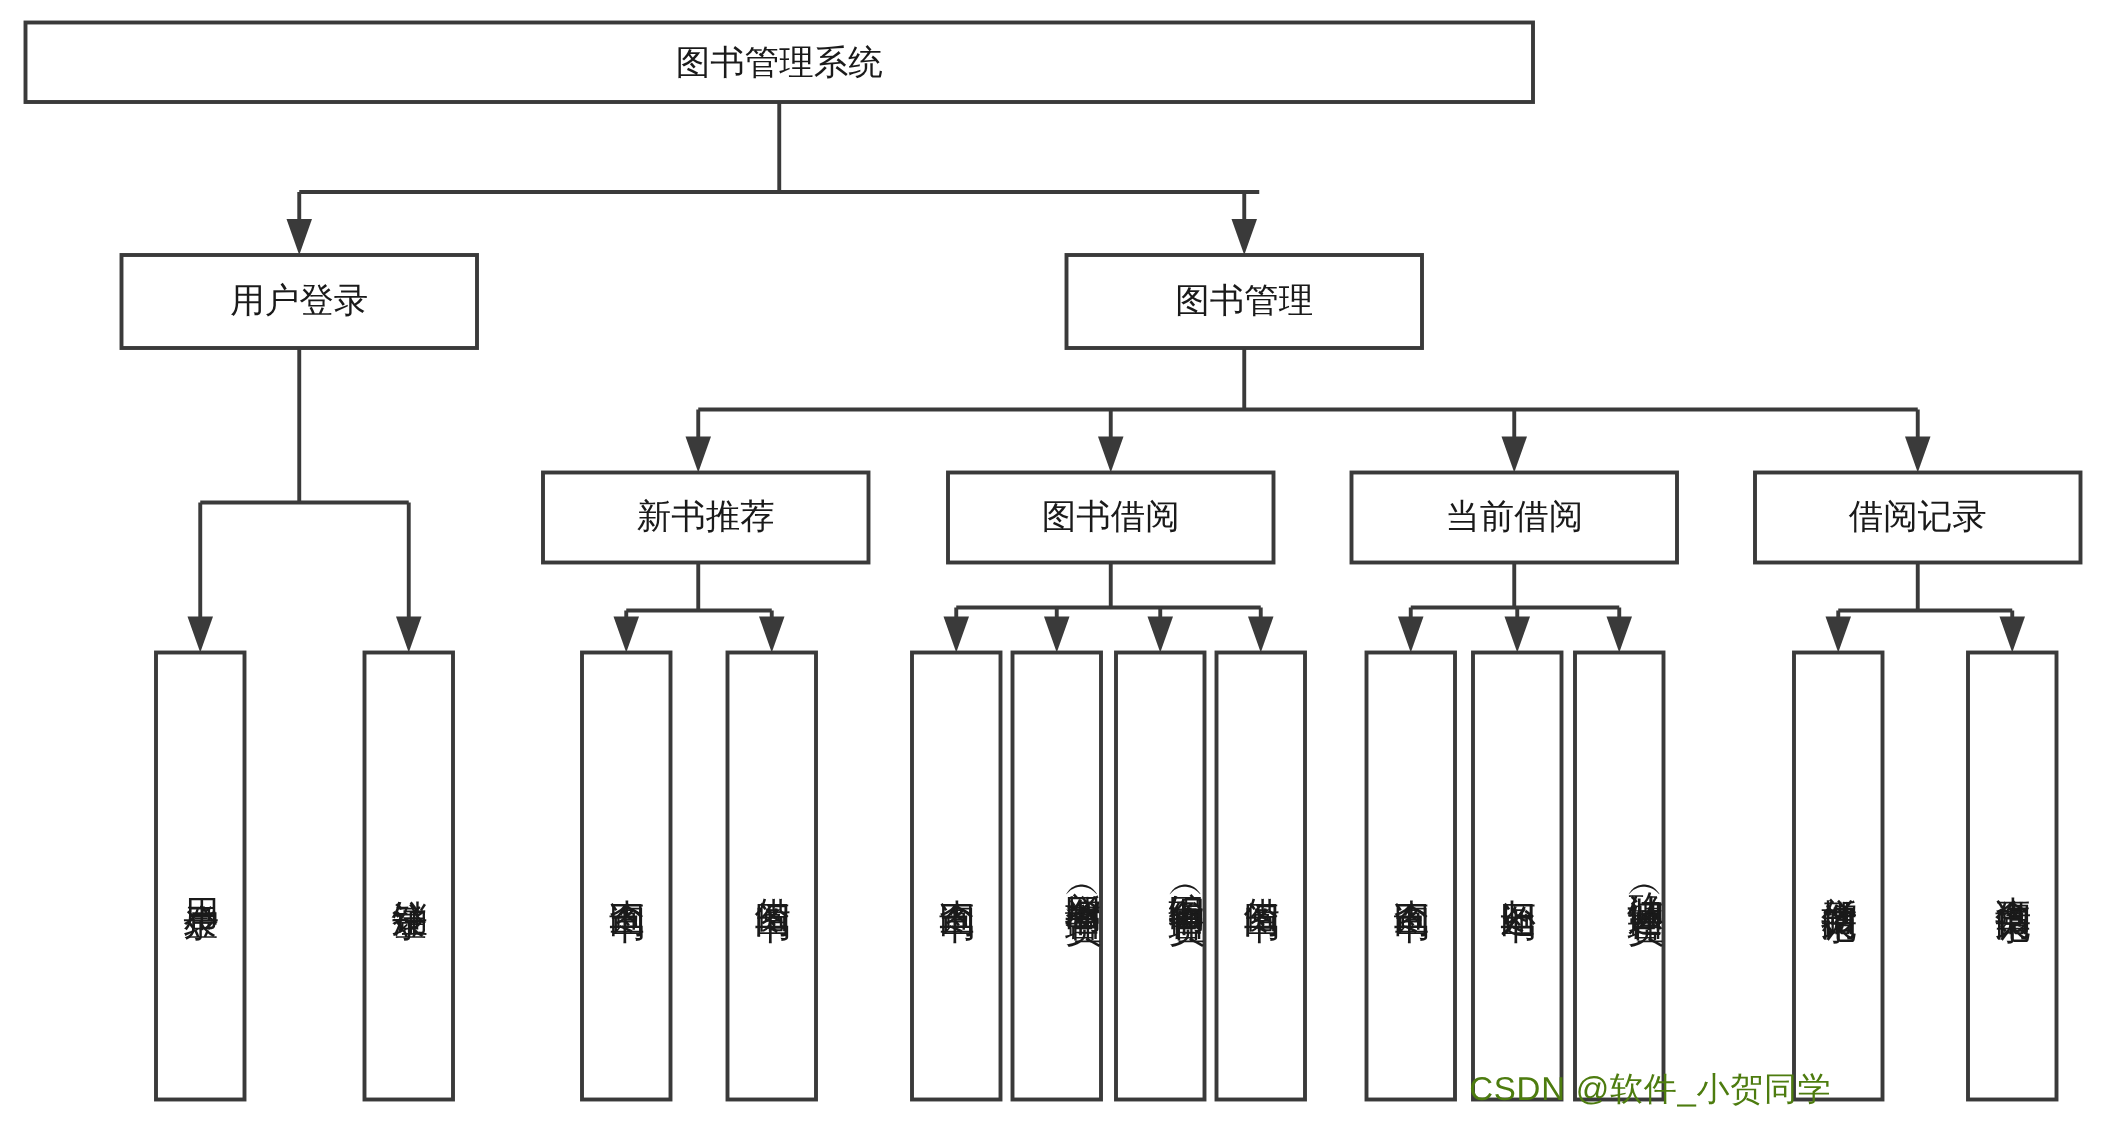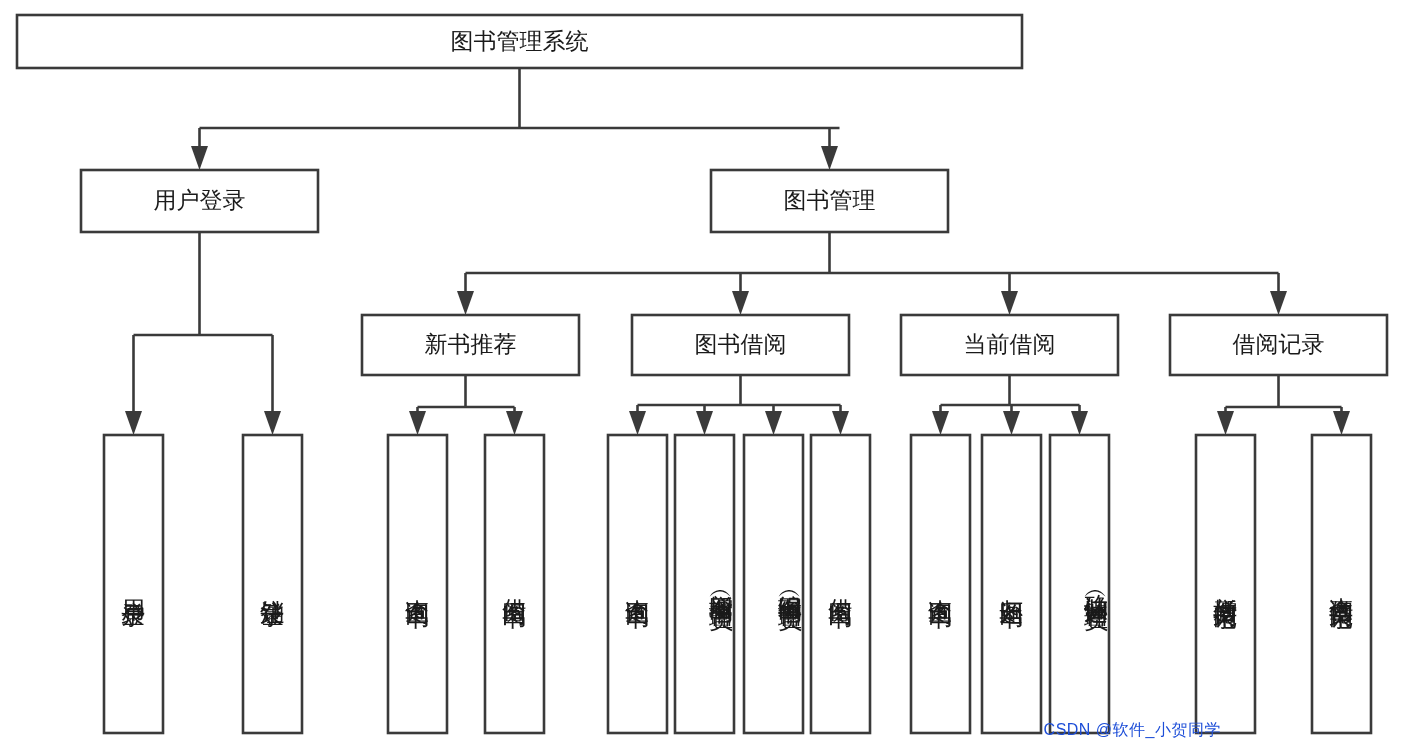--- a/index.html
+++ b/index.html
@@ -62,22 +62,22 @@
     justify-content: center;
     text-align: center;
     pointer-events: none;
     white-space: nowrap;
   }
   .watermark {
     position: absolute;
     right: 16px;
     bottom: 6px;
     font-family: "Liberation Sans", sans-serif;
-    font-size: 16px;
-    color: #1d4ed8;
+    font-size: 22px;
+    color: #4d7c0f;
     letter-spacing: 0.5px;
     user-select: none;
   }
 </style>
 </head>
 <body>
 
 <div id="diagram-root">
 
   <svg class="flow" viewBox="0 0 1405 747">

